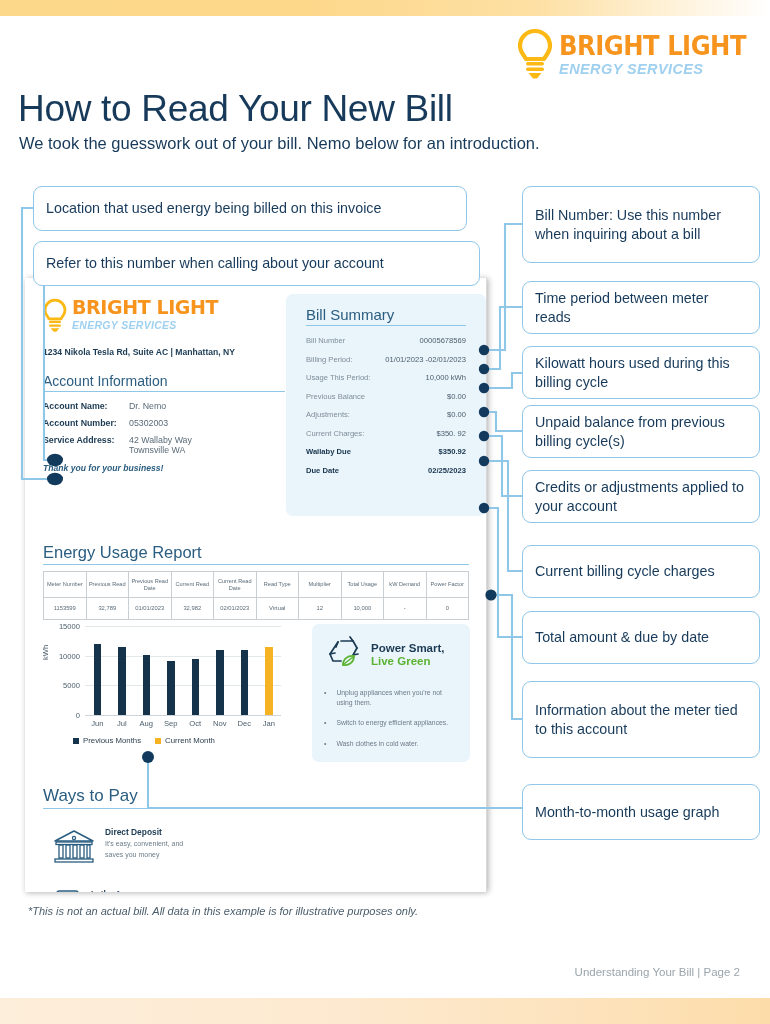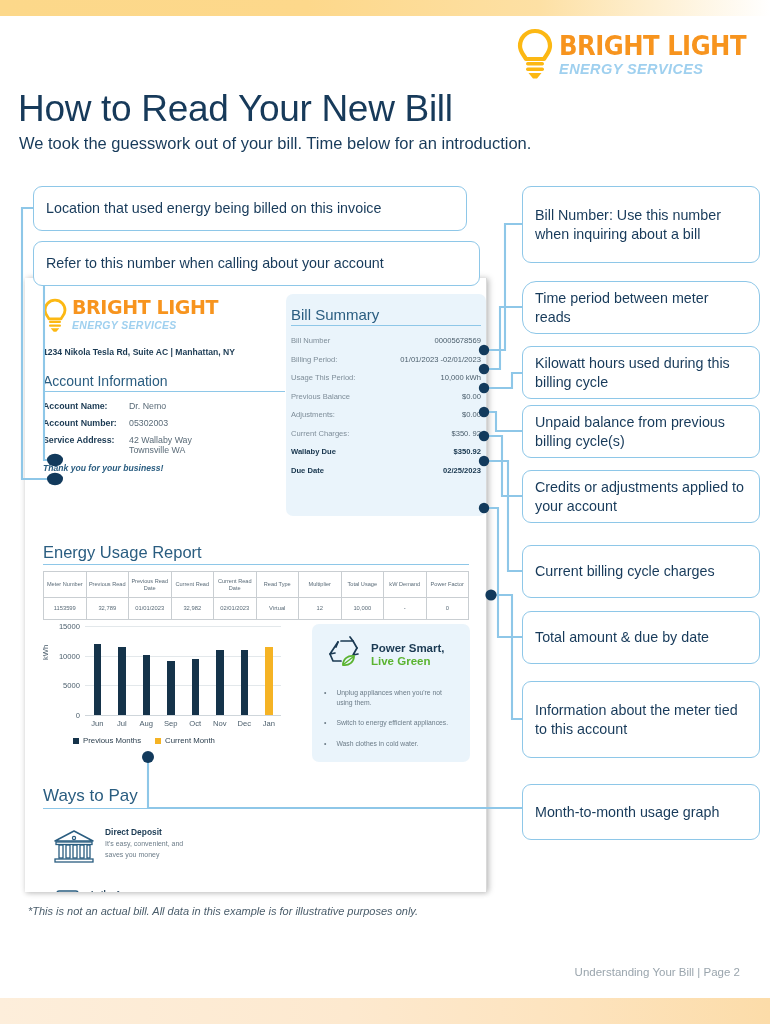--- a/index.html
+++ b/index.html
@@ -70,21 +70,21 @@
   .acct-block { margin-top: 16px; width: 242px; }
   .acct-rows { margin-top: 9px; }
   .acct-row { display: flex; font-size: 8.8px; margin-bottom: 7px; }
   .acct-label { width: 86px; font-weight: 700; color: #1b3a53; }
   .acct-val { color: #5a6b78; }
   .thanks { font-size: 8.6px; font-style: italic; color: #2a5d80; margin-top: 8px; font-weight: 600; }
 
   
   .summary {
     position: absolute; right: 0px; top: 16px; width: 200px; height: 222px;
-    background: #eaf4fb; border-radius: 7px; padding: 12px 5px;
+    background: #eaf4fb; border-radius: 7px; padding: 12px 20px;
   }
   .summary .sec-title { font-size: 15px; }
   .sum-rows { margin-top: 10px; }
   .sum-row { display: flex; justify-content: space-between; font-size: 7.6px; color: #7e8d99; margin-bottom: 9.5px; }
   .sum-row .v { color: #4a5d6b; }
   .sum-row.bold { font-weight: 700; color: #16344c; }
   .sum-row.bold .v { color: #16344c; font-weight: 700; }
 
   
   .usage { position: absolute; left: 18px; top: 265px; width: 426px; }
@@ -169,21 +169,21 @@
         <path d="M11.5 45 L24.5 45 L20 50.5 L16 50.5 Z" fill="#fcb813"></path>
       </svg>
     </div>
     <div class="brand-text">
       <div class="brand-name">BRIGHT LIGHT</div>
       <div class="brand-sub">ENERGY SERVICES</div>
     </div>
   </div>
 
   <div class="h1">How to Read Your New Bill</div>
-  <div class="sub">We took the guesswork out of your bill. Time below for an introduction.</div>
+  <div class="sub">We took the guesswork out of your bill. Nemo below for an introduction.</div>
 
   <svg class="conn" width="770" height="1024">
     <g fill="none" stroke="#8ec7e8" stroke-width="2.1">
 
       <path d="M33 208 L22 208 L22 479 L55 479"></path>
 
       <path d="M33 262 L44 262 L44 460 L55 460"></path>
 
       <path d="M484 350 L505 350 L505 224 L522 224"></path>
 
@@ -221,21 +221,21 @@
   <div class="cb" style="left:33px; top:186px; width:434px; height:45px;">
     <span>Location that used energy being billed on this invoice</span>
   </div>
   <div class="cb" style="left:33px; top:241px; width:447px; height:45px;">
     <span>Refer to this number when calling about your account</span>
   </div>
 
   <div class="cb" style="left:522px; top:186px; width:238px; height:77px;">
     <span>Bill Number: Use this number when inquiring about a bill</span>
   </div>
-  <div class="cb" style="left:522px; top:281px; width:238px; height:53px;border-radius:14px;">
+  <div class="cb" style="left:522px; top:281px; width:238px; height:53px;">
     <span>Time period between meter reads</span>
   </div>
   <div class="cb" style="left:522px; top:346px; width:238px; height:53px;">
     <span>Kilowatt hours used during this billing cycle</span>
   </div>
   <div class="cb" style="left:522px; top:405px; width:238px; height:53px;">
     <span>Unpaid balance from previous billing cycle(s)</span>
   </div>
   <div class="cb" style="left:522px; top:470px; width:238px; height:53px;">
     <span>Credits or adjustments applied to your account</span>

